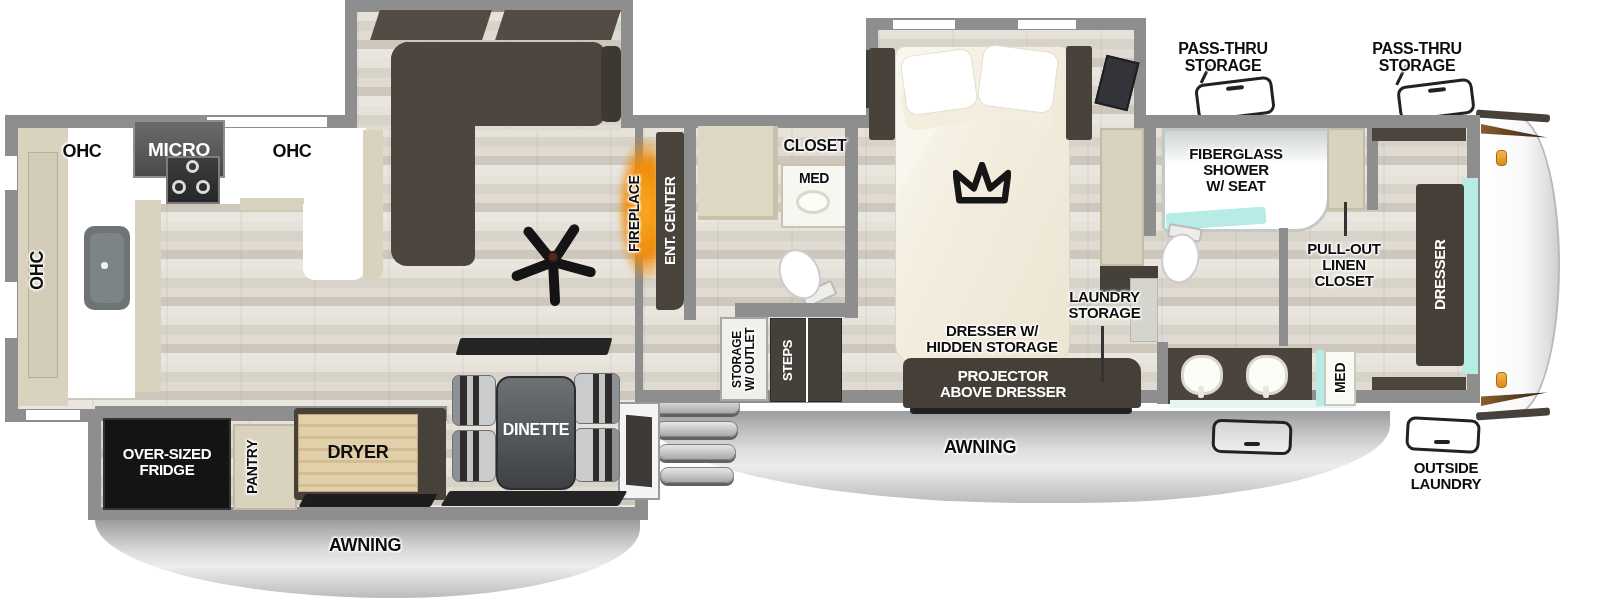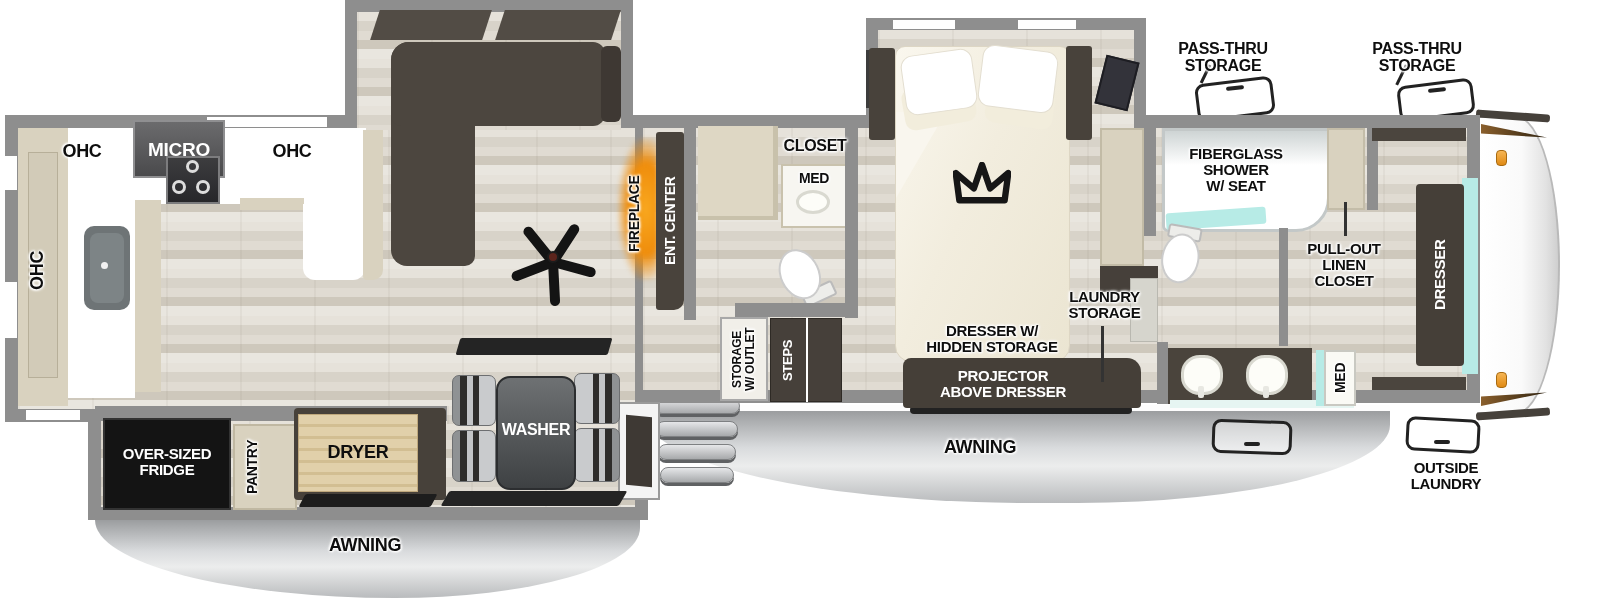--- a/index.html
+++ b/index.html
@@ -235,15 +235,15 @@
   <div class="abs" style="left:298px;top:414px;width:120px;height:78px;background:repeating-linear-gradient(180deg,#e1d0aa 0 9px,#d2be92 9px 12px);border:1px solid #bfa87c;"></div>
   <div class="lbl" style="left:306px;top:438px;width:104px;height:28px;font-size:18px;text-shadow:none;">DRYER</div>
   <div class="abs" style="left:302px;top:494px;width:132px;height:13px;background:#1d1d1d;transform:skewX(-28deg);border-radius:2px;"></div>
   <div class="abs" style="left:458px;top:338px;width:152px;height:17px;background:#242424;transform:skewX(-16deg);border-radius:2px;"></div>
   <div class="abs" style="left:445px;top:491px;width:178px;height:15px;background:#242424;transform:skewX(-30deg);border-radius:2px;"></div>
   <div class="chair chairL" style="left:452px;top:375px;width:44px;height:51px;"></div>
   <div class="chair chairL" style="left:452px;top:430px;width:44px;height:52px;"></div>
   <div class="chair chairR" style="left:574px;top:373px;width:46px;height:51px;"></div>
   <div class="chair chairR" style="left:574px;top:428px;width:46px;height:54px;"></div>
   <div class="abs" style="left:496px;top:376px;width:80px;height:114px;background:linear-gradient(180deg,#6e7173,#3e4143);border:2px solid #2c2e30;border-radius:14px;"></div>
-  <div class="lbl w" style="left:498px;top:418px;width:76px;height:24px;font-size:16px;">WASHER</div>
+  <div class="lbl w" style="left:498px;top:418px;width:76px;height:24px;font-size:16px;">DINETTE</div>
 
 </div>
 
 </body></html>

